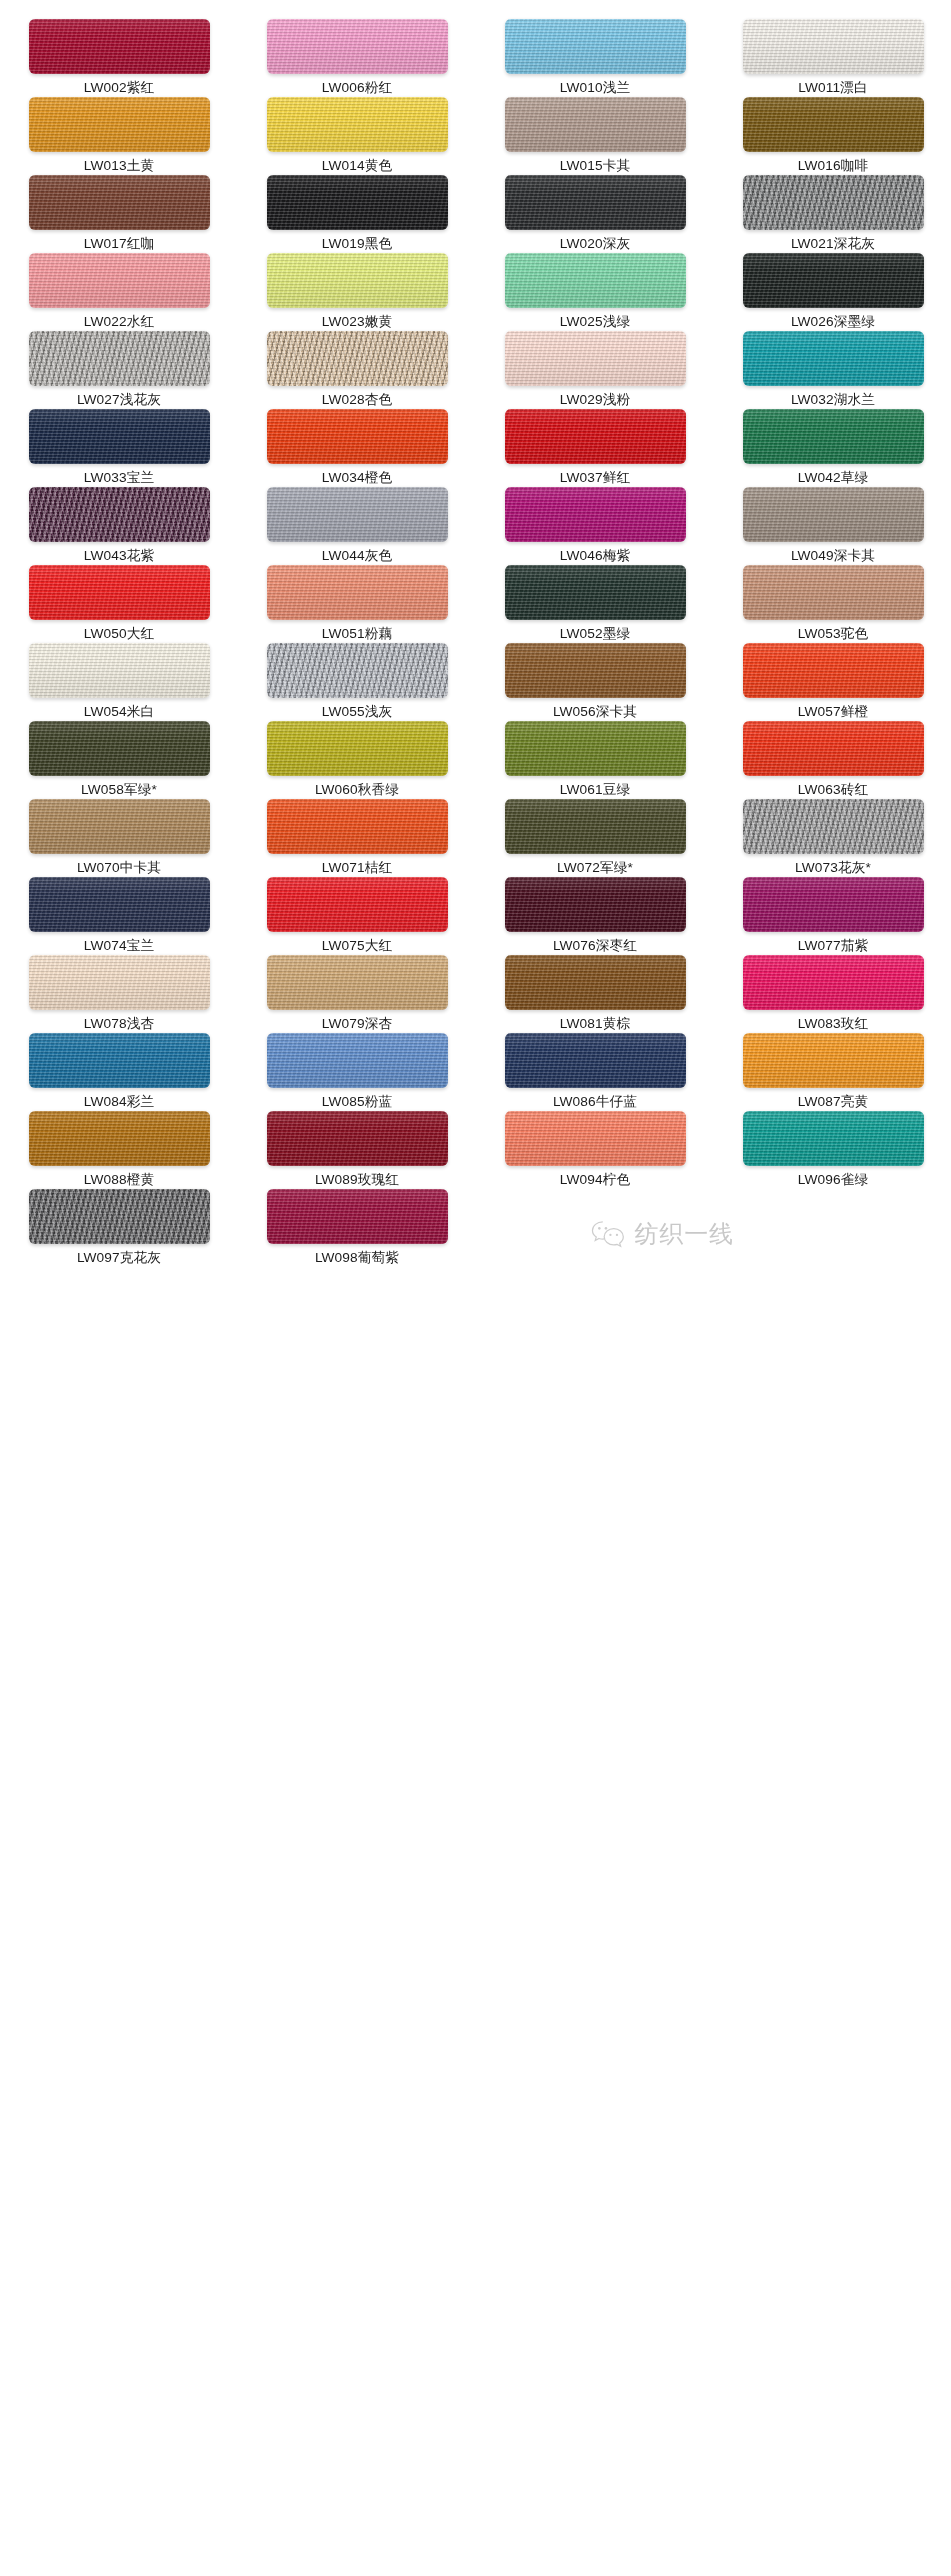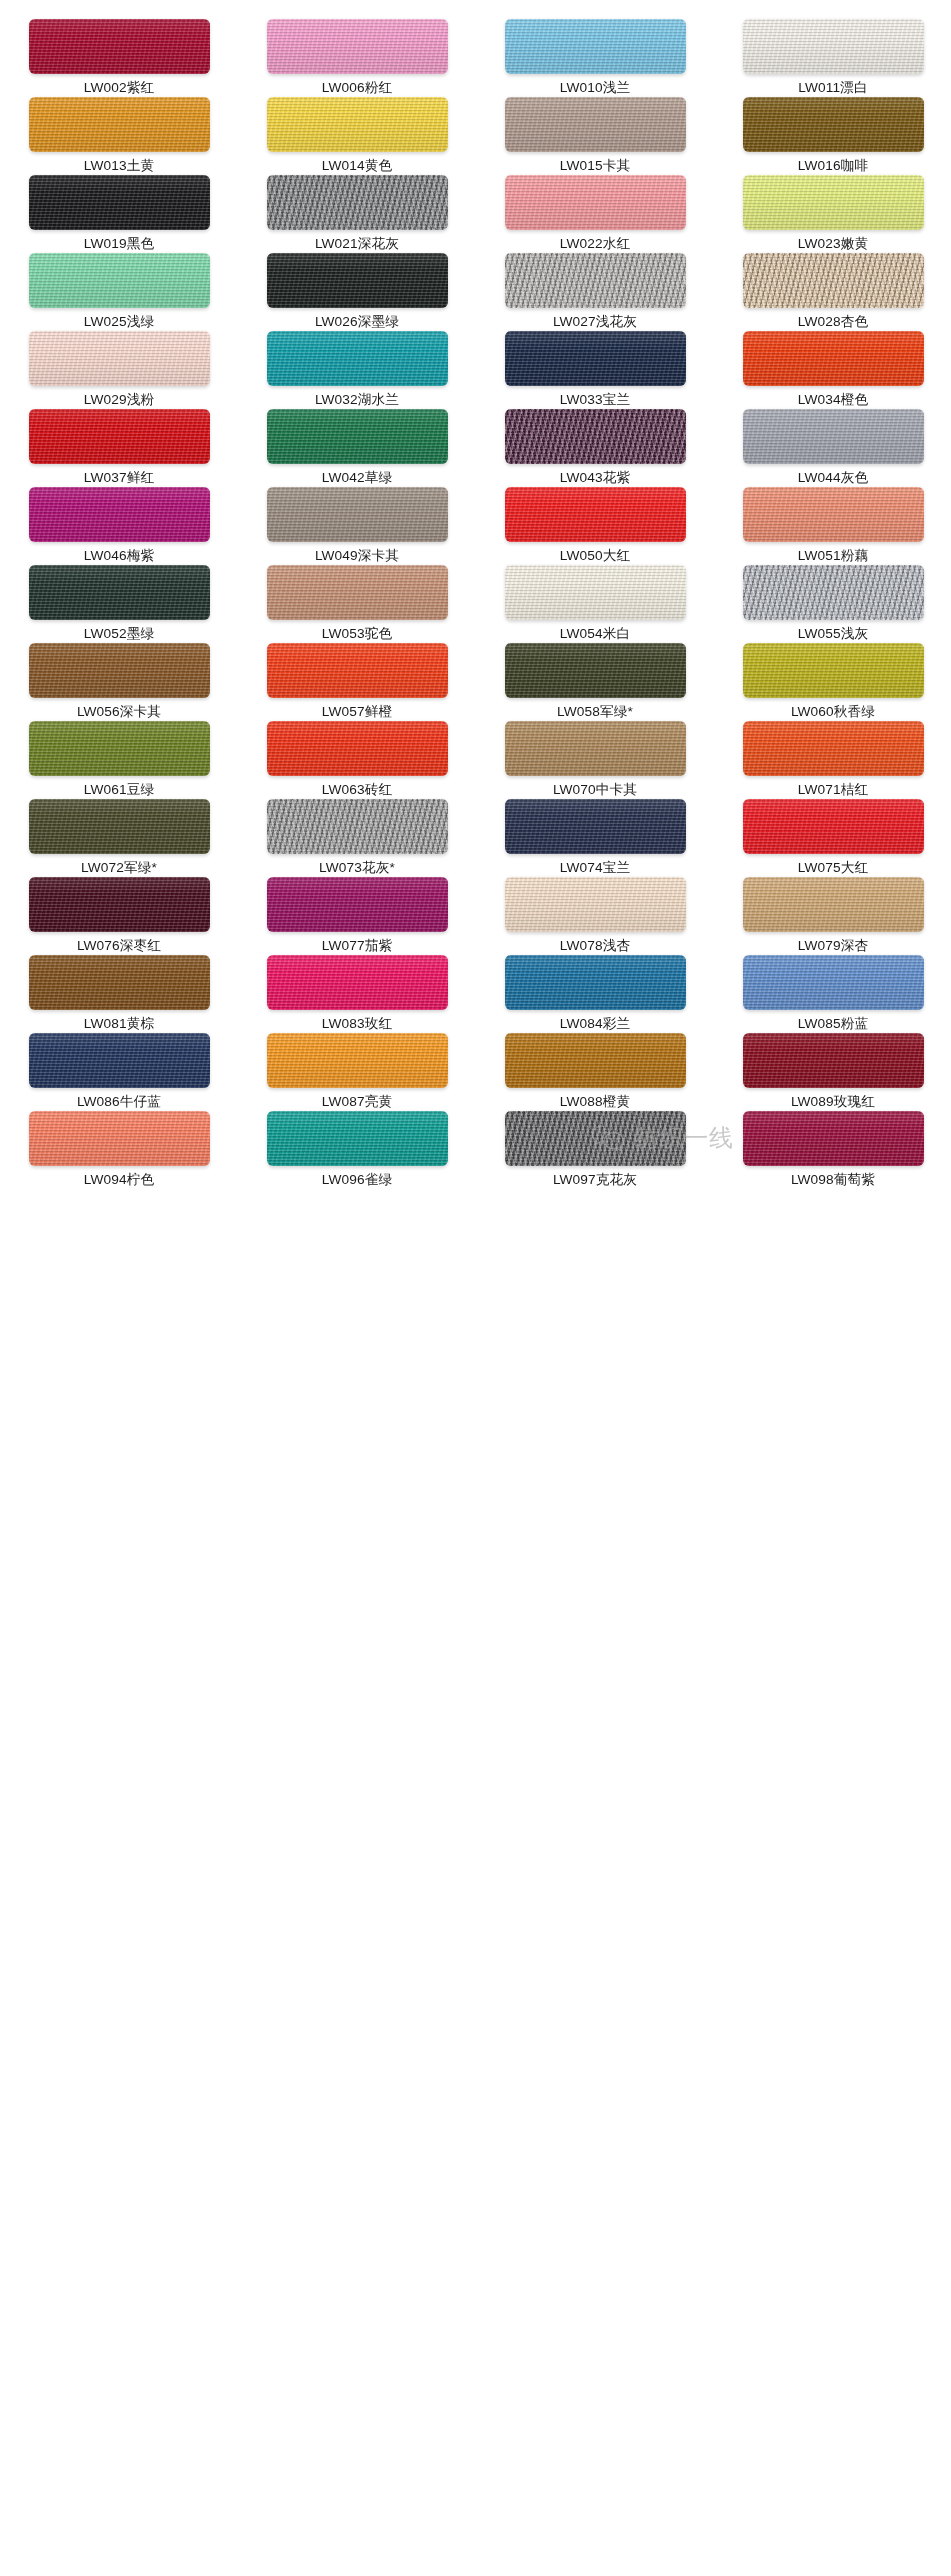--- a/index.html
+++ b/index.html
@@ -114,21 +114,21 @@
     white-space: nowrap;
     text-align: center;
     letter-spacing: 0.1px;
     font-weight: 400;
   }
 
   
   .watermark {
     position: absolute;
     right: 25px;
-    bottom: 35px;
+    bottom: 17px;
     display: flex;
     align-items: center;
     gap: 7px;
     opacity: 0.62;
   }
   .watermark .wechat-icon {
     width: 37px;
     height: 30px;
     position: relative;
     flex: 0 0 auto;
@@ -173,22 +173,30 @@
       </div>
       <div class="swatch-cell">
         <div class="swatch-chip" style="background-color: rgb(180, 158, 146);"></div>
         <div class="swatch-label">LW015卡其</div>
       </div>
       <div class="swatch-cell">
         <div class="swatch-chip" style="background-color: rgb(123, 91, 22);"></div>
         <div class="swatch-label">LW016咖啡</div>
       </div>
       <div class="swatch-cell">
+        <div class="swatch-chip" style="background-color: rgb(122, 67, 49);"></div>
+        <div class="swatch-label">LW017红咖</div>
+      </div>
+      <div class="swatch-cell">
         <div class="swatch-chip" style="background-color: rgb(27, 27, 29);"></div>
         <div class="swatch-label">LW019黑色</div>
+      </div>
+      <div class="swatch-cell">
+        <div class="swatch-chip" style="background-color: rgb(44, 46, 48);"></div>
+        <div class="swatch-label">LW020深灰</div>
       </div>
       <div class="swatch-cell">
         <div class="swatch-chip melange" style="background-color: rgb(123, 125, 126);"></div>
         <div class="swatch-label">LW021深花灰</div>
       </div>
       <div class="swatch-cell">
         <div class="swatch-chip" style="background-color: rgb(248, 155, 160);"></div>
         <div class="swatch-label">LW022水红</div>
       </div>
       <div class="swatch-cell">

